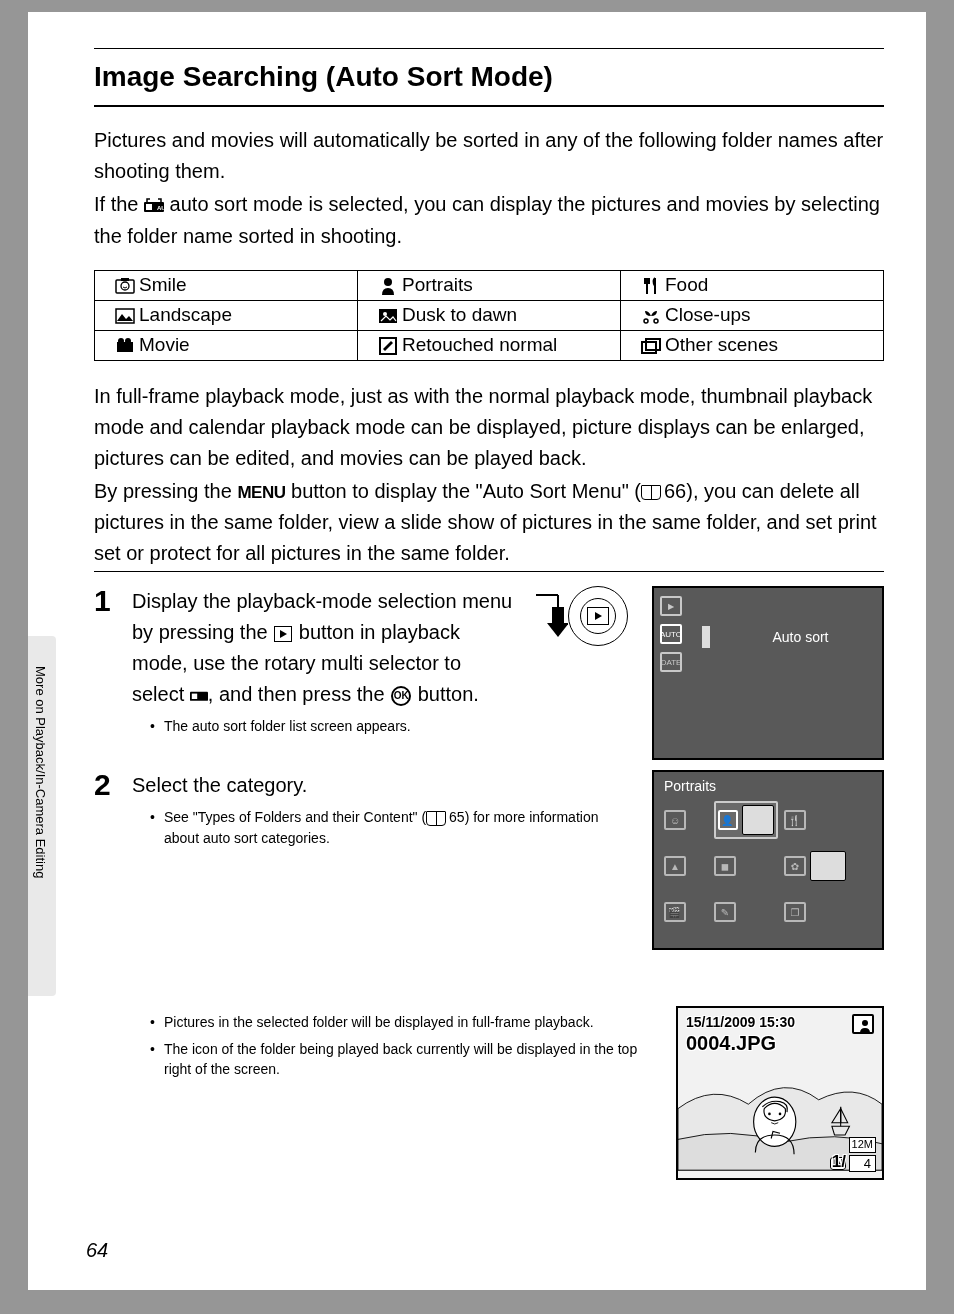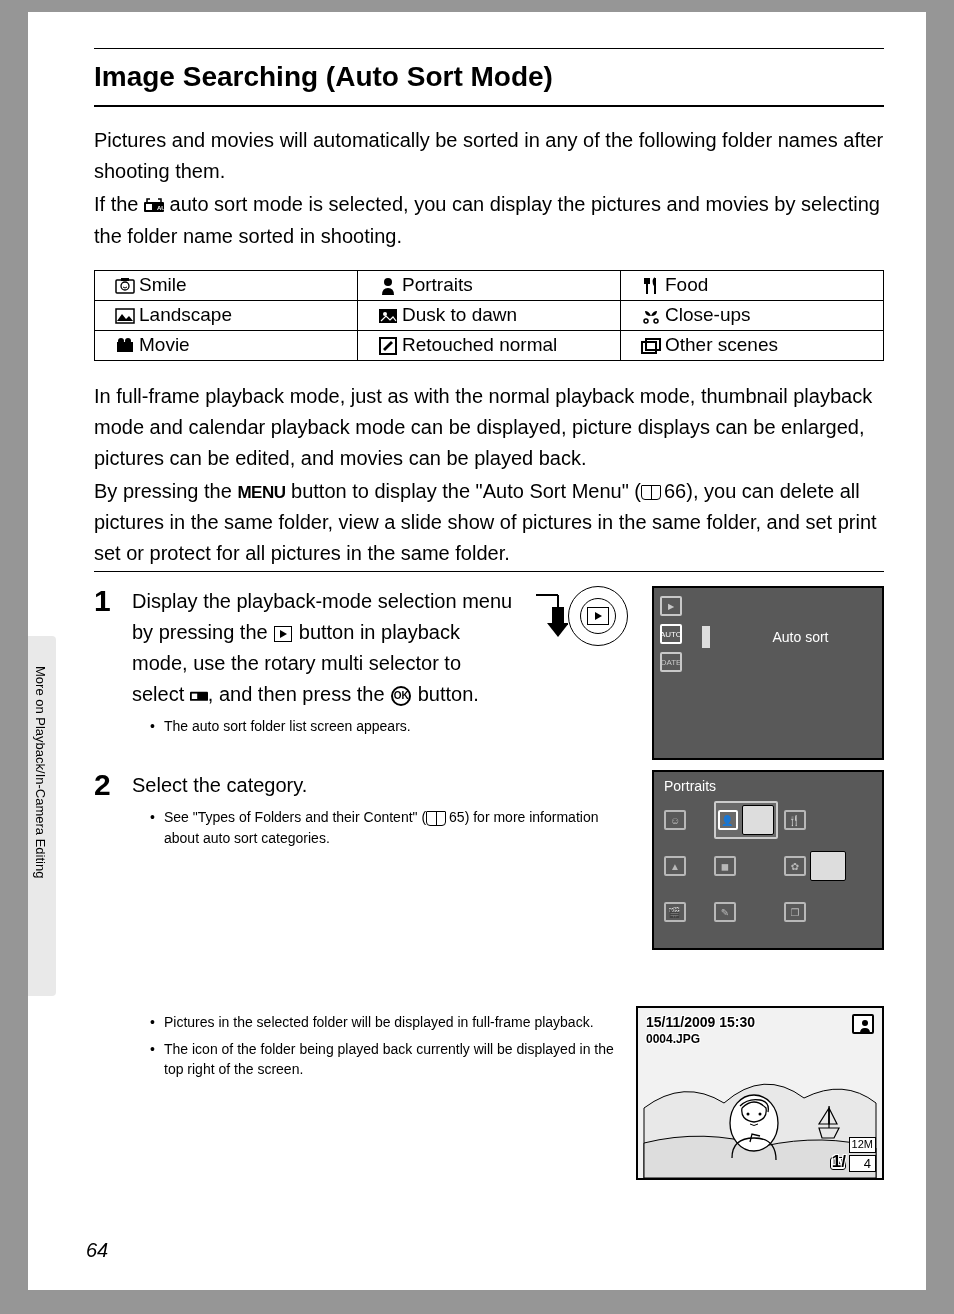--- a/index.html
+++ b/index.html
@@ -319,40 +319,40 @@
     background: #6a6a6a;
   }
   .thumb {
     width: 36px;
     height: 30px;
     background: #ddd;
     border: 1px solid #000;
     border-radius: 2px;
   }
   .lcd3 {
-    width: 248px;
+    width: 208px;
     height: 174px;
     border: 2px solid #000;
     background: #f2f2f2;
     position: relative;
     overflow: hidden;
   }
   .lcd3 .date {
     position: absolute;
     left: 8px; top: 6px;
     font-size: 14px;
     font-weight: 700;
     color: #000;
     text-shadow: -1px -1px 0 #fff,1px -1px 0 #fff,-1px 1px 0 #fff,1px 1px 0 #fff;
     font-family: Arial, sans-serif;
   }
   .lcd3 .fname {
     position: absolute;
     left: 8px; top: 24px;
-    font-size: 12px;
+    font-size: 20px;
     font-weight: 700;
     color: #000;
     text-shadow: -1px -1px 0 #fff,1px -1px 0 #fff,-1px 1px 0 #fff,1px 1px 0 #fff;
   }
   .lcd3 .topright {
     position: absolute;
     right: 8px; top: 6px;
     width: 22px; height: 20px;
     border: 2px solid #000;
     border-radius: 2px;

